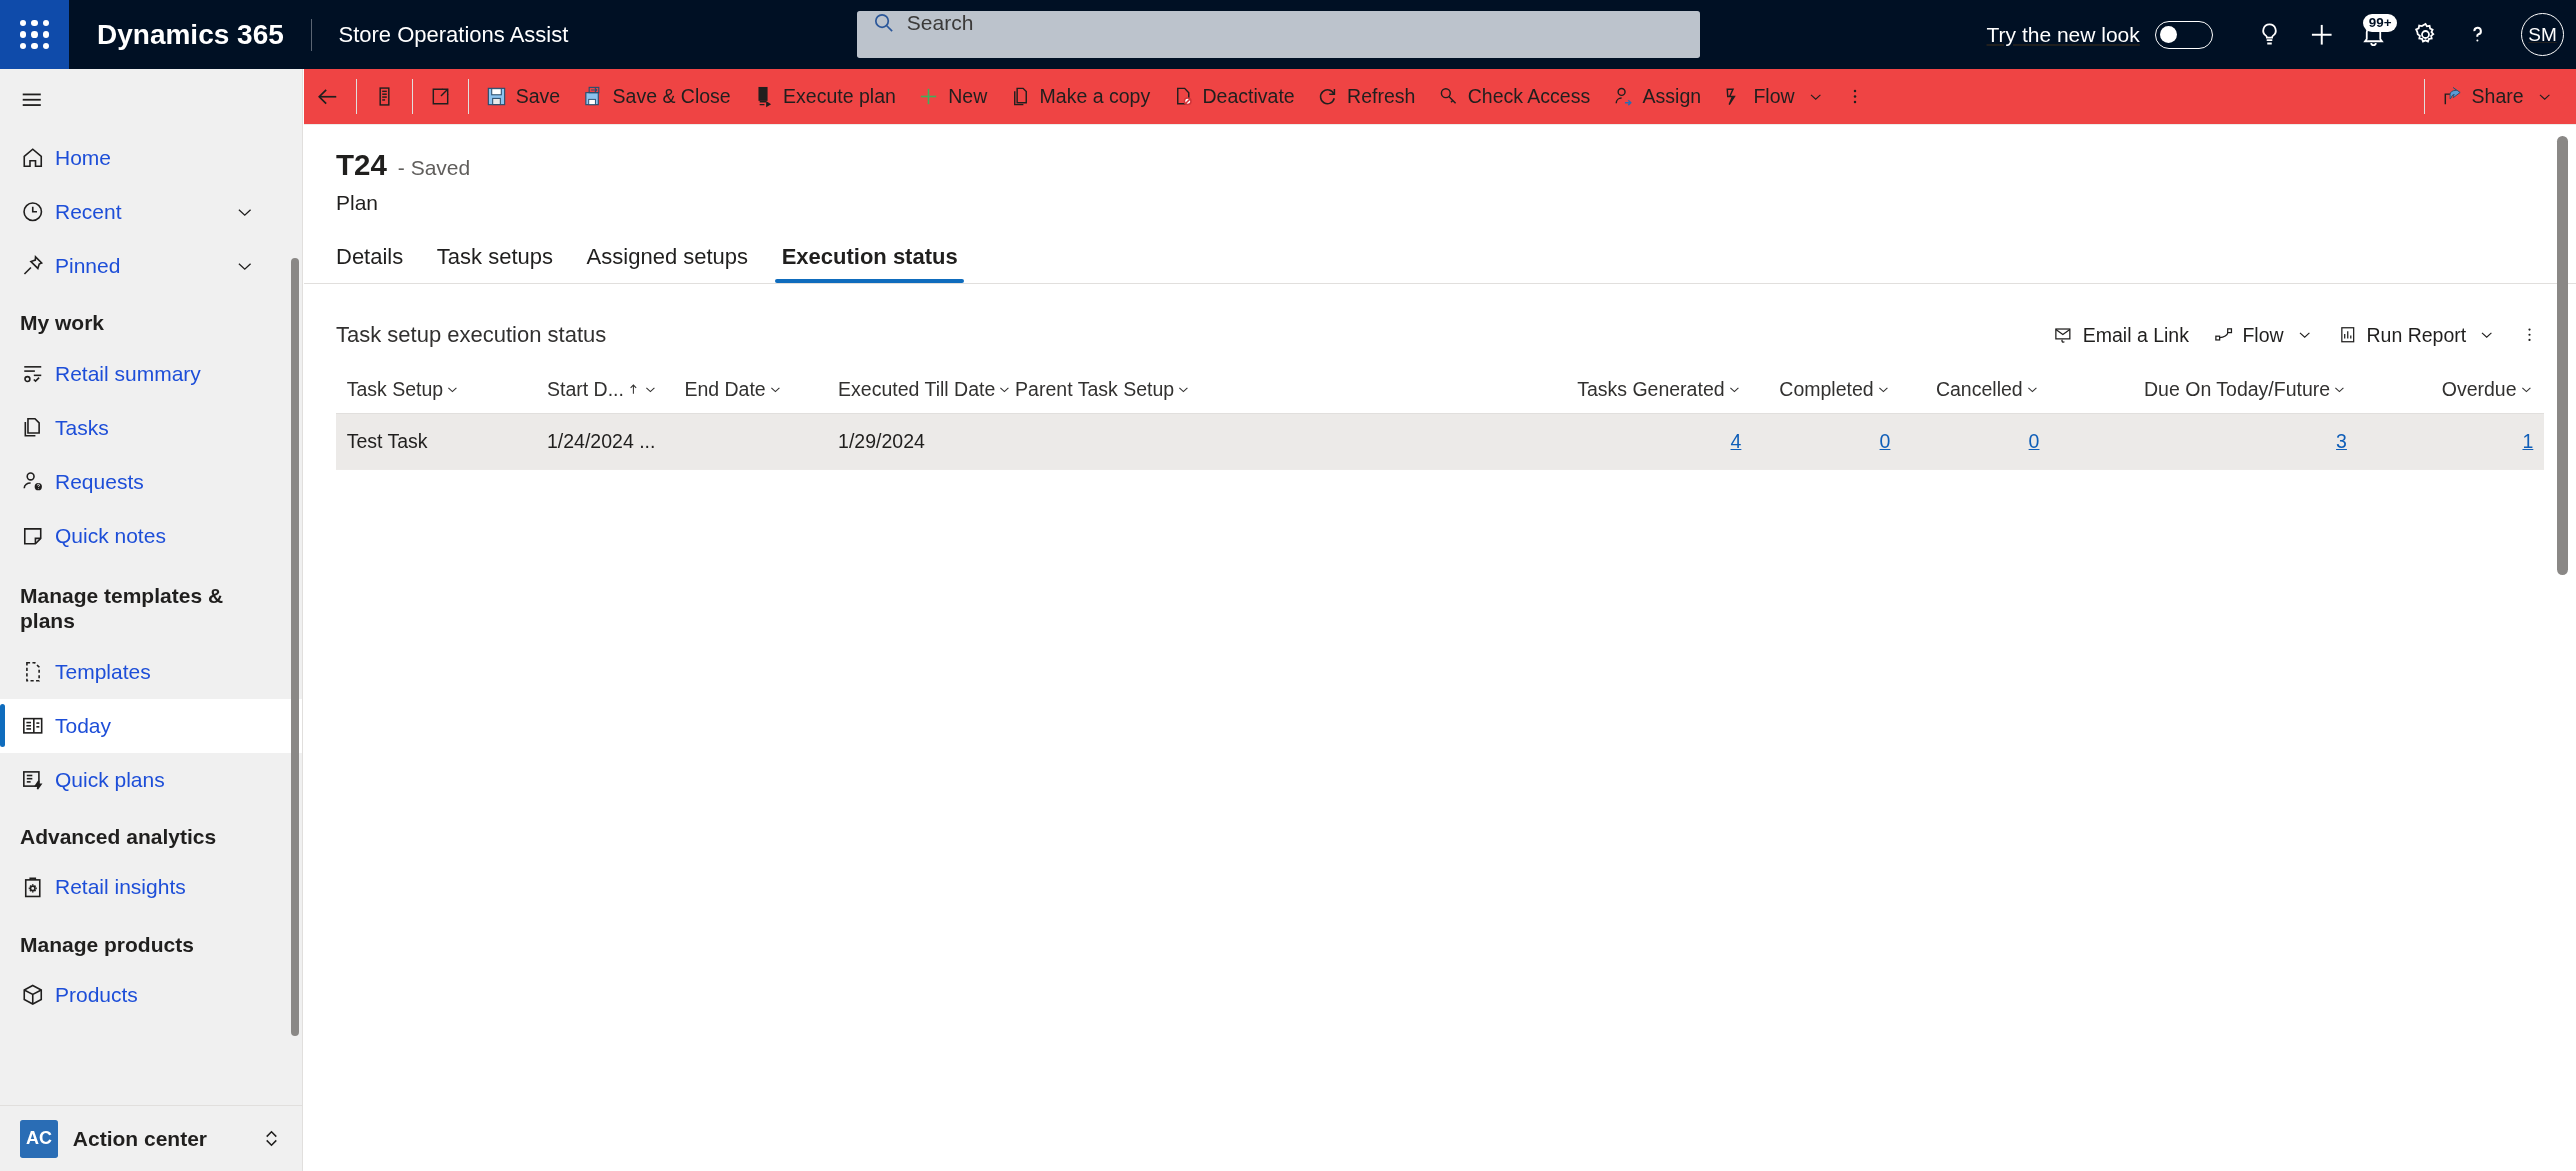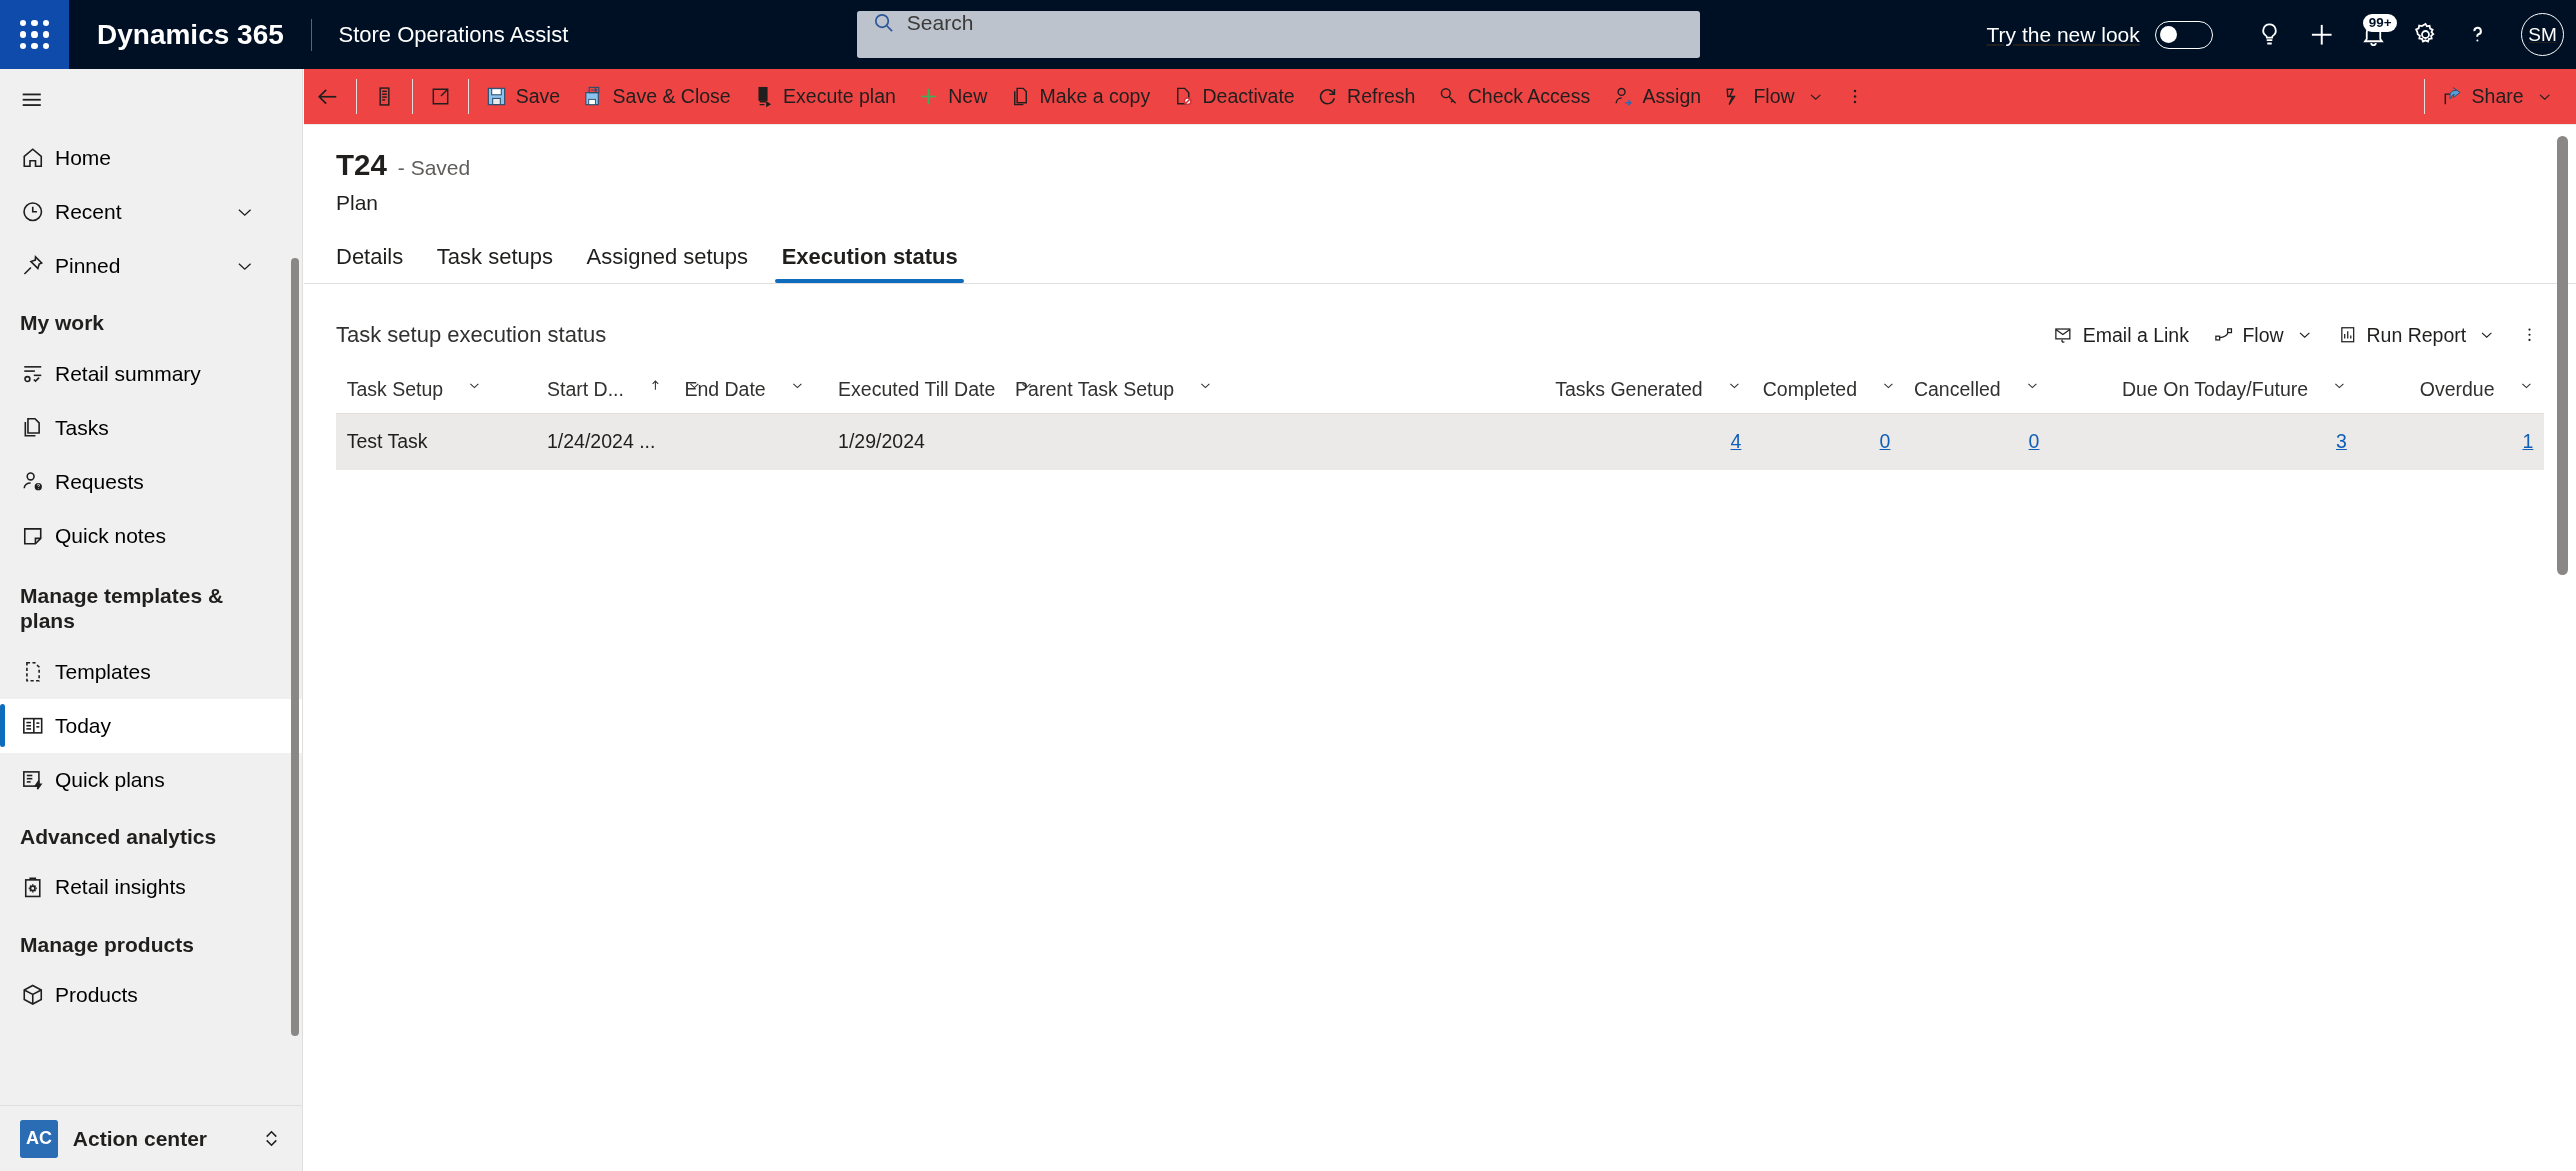--- a/index.html
+++ b/index.html
@@ -102,21 +102,21 @@
   .hamburger {
     width: 303px; height: 62px;
     display: flex; align-items: center; padding-left: 19px; cursor: pointer;
   }
   .nav-scroll { position: relative; height: 928px; }
   .nav-item {
     height: 54px; display: flex; align-items: center;
     padding-left: 20px; cursor: pointer; position: relative;
   }
   .nav-item .ico { width: 35px; flex: 0 0 35px; display: flex; align-items: center; }
-  .nav-item .lbl { font-size: 21px; color: #000000; white-space: nowrap; }
+  .nav-item .lbl { font-size: 21px; color: #1d4ed8; white-space: nowrap; }
   .nav-item .chev { position: absolute; right: 47px; top: 50%; transform: translateY(-50%); }
   .nav-item.selected { background: #ffffff; }
   .nav-item.selected::before {
     content: ""; position: absolute; left: 0; top: 5.4px;
     width: 5.4px; height: 43px; background: #0f6cbd; border-radius: 2.7px;
   }
   .nav-group {
     font-size: 21px; font-weight: 700; color: #201f1e;
     padding: 17.4px 20px 10.7px 20px; line-height: 1.22;
   }
@@ -204,21 +204,21 @@
   }
 
   table.grid { width: 100%; border-collapse: collapse; table-layout: fixed; }
   table.grid th {
     font-size: 19.5px; font-weight: 400; color: #323130;
     text-align: left; padding: 12px 10.7px;
     border-bottom: 1.3px solid #e1dfdd;
     white-space: nowrap; cursor: pointer; vertical-align: bottom;
   }
   table.grid th.num { text-align: right; }
-  th .hd { display: inline-flex; align-items: flex-start; gap: 24px; }
+  th .hd { display: inline-flex; align-items: center; gap: 2px; }
   table.grid td {
     font-size: 19.5px; color: #201f1e;
     padding: 16px 10.7px; white-space: nowrap;
     border-bottom: 0.7px solid #edebe9;
   }
   table.grid td.num { text-align: right; }
   tr.datarow { background: #eceae8; cursor: pointer; }
   td a.cellink {
     color: #0f5eb8; text-decoration: underline; cursor: pointer;
   }

